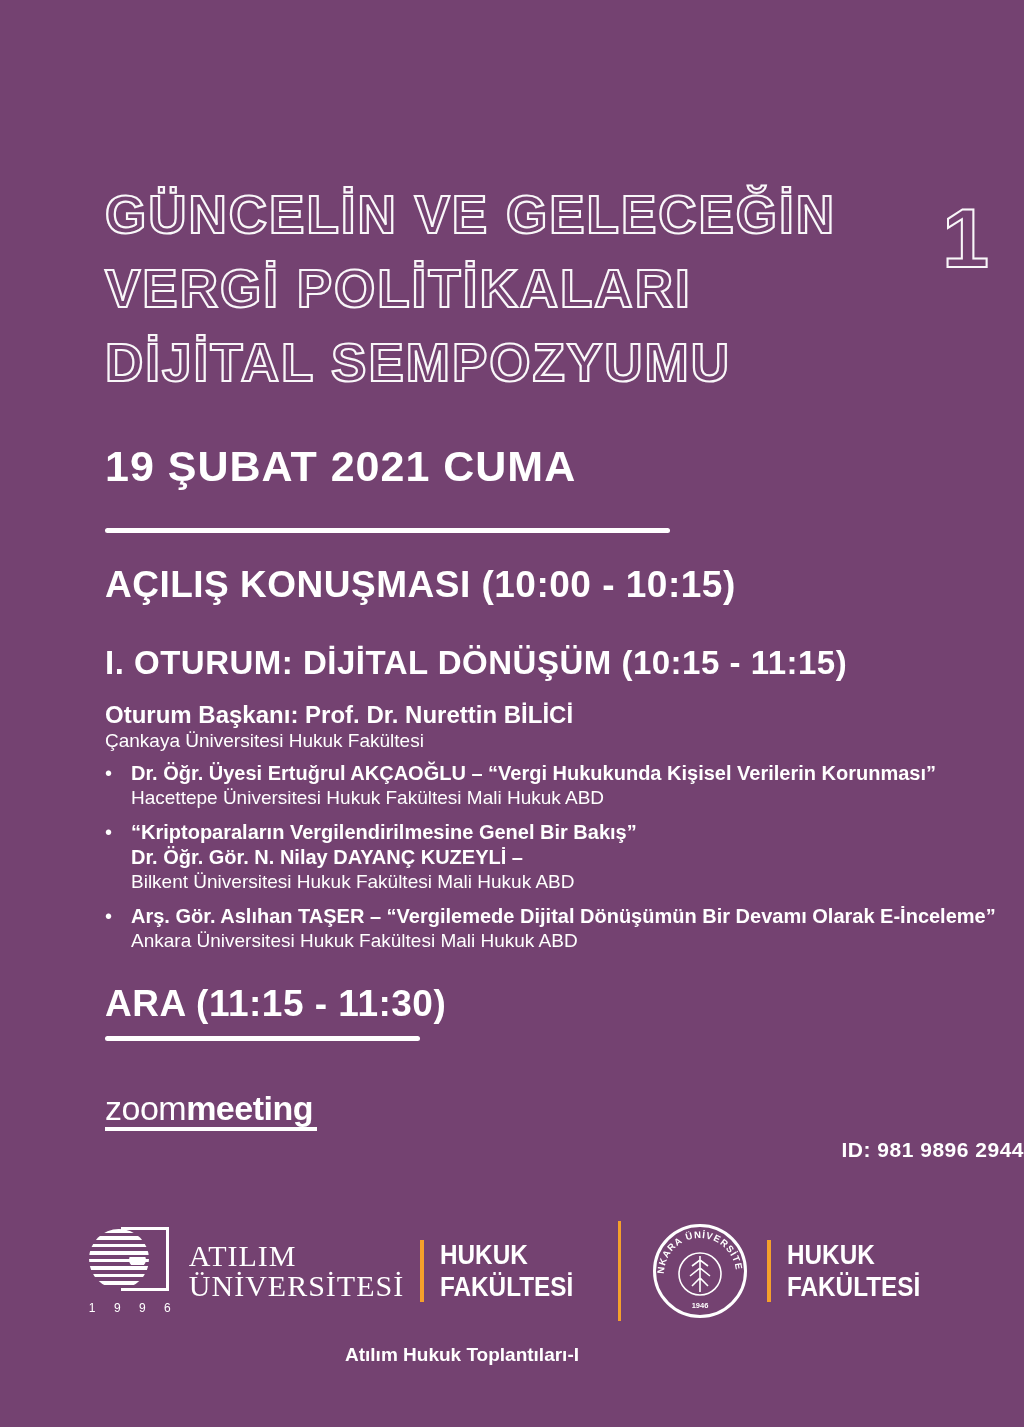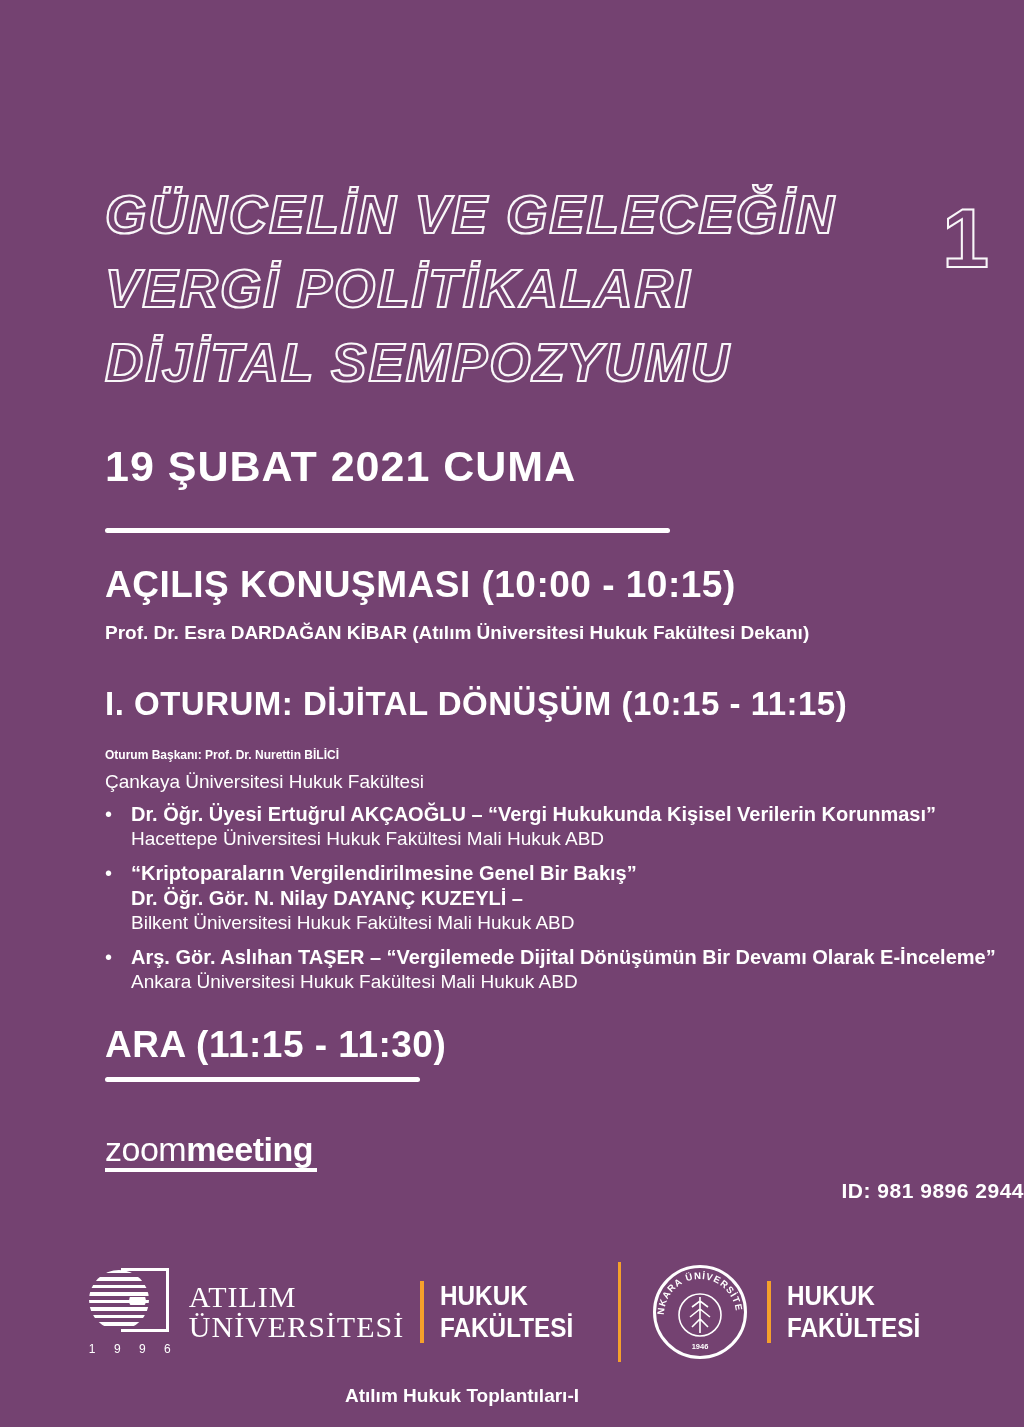--- a/index.html
+++ b/index.html
@@ -36,21 +36,20 @@
     color:transparent;
     line-height:1;
   }
   .title{
     margin-top:178px;
     font-size:53px;
     font-weight:800;
     letter-spacing:2px;
     line-height:74px;
     width:860px;
-    font-style:italic;
   }
   .date{
     margin-top:42px;
     font-size:43px;
     font-weight:700;
     letter-spacing:1px;
     line-height:48px;
   }
   .divider-long{
     margin-top:38px;
@@ -79,21 +78,21 @@
   }
   .session-heading{
     margin-top:36px;
     font-size:33px;
     font-weight:800;
     letter-spacing:.5px;
     line-height:44px;
   }
   .session-chair{
     margin-top:16px;
-    font-size:12px;font-weight:700;line-height:27px;
+    font-size:24px;font-weight:700;line-height:27px;
   }
   .chair-affil{
     font-size:19px;font-weight:400;line-height:25px;
   }
   .talks{margin-top:8px;list-style:none;width:900px;}
   .talk{
     display:flex;
     margin-bottom:10px;
   }
   .talk-bullet{
@@ -209,21 +208,20 @@
     <span>GÜNCELİN VE GELECEĞİN</span><br>
     <span>VERGİ POLİTİKALARI</span><br>
     <span>DİJİTAL SEMPOZYUMU</span>
   </h1>
 
   <div class="date">19 ŞUBAT 2021 CUMA</div>
 
   <div class="divider-long"></div>
 
   <h2 class="h-section opening-heading">AÇILIŞ KONUŞMASI (10:00 - 10:15)</h2>
-  <div class="opening-speaker">Prof. Dr. Esra DARDAĞAN KİBAR (Atılım Üniversitesi Hukuk Fakültesi Dekanı)</div>
 
   <h2 class="session-heading">I. OTURUM: DİJİTAL DÖNÜŞÜM (10:15 - 11:15)</h2>
   <div class="session-chair">Oturum Başkanı: Prof. Dr. Nurettin BİLİCİ</div>
   <div class="chair-affil">Çankaya Üniversitesi Hukuk Fakültesi</div>
 
   <ul class="talks">
     <li class="talk">
       <span class="talk-bullet">•</span>
       <div>
         <div class="talk-title">Dr. Öğr. Üyesi Ertuğrul AKÇAOĞLU – “Vergi Hukukunda Kişisel Verilerin Korunması”</div>

